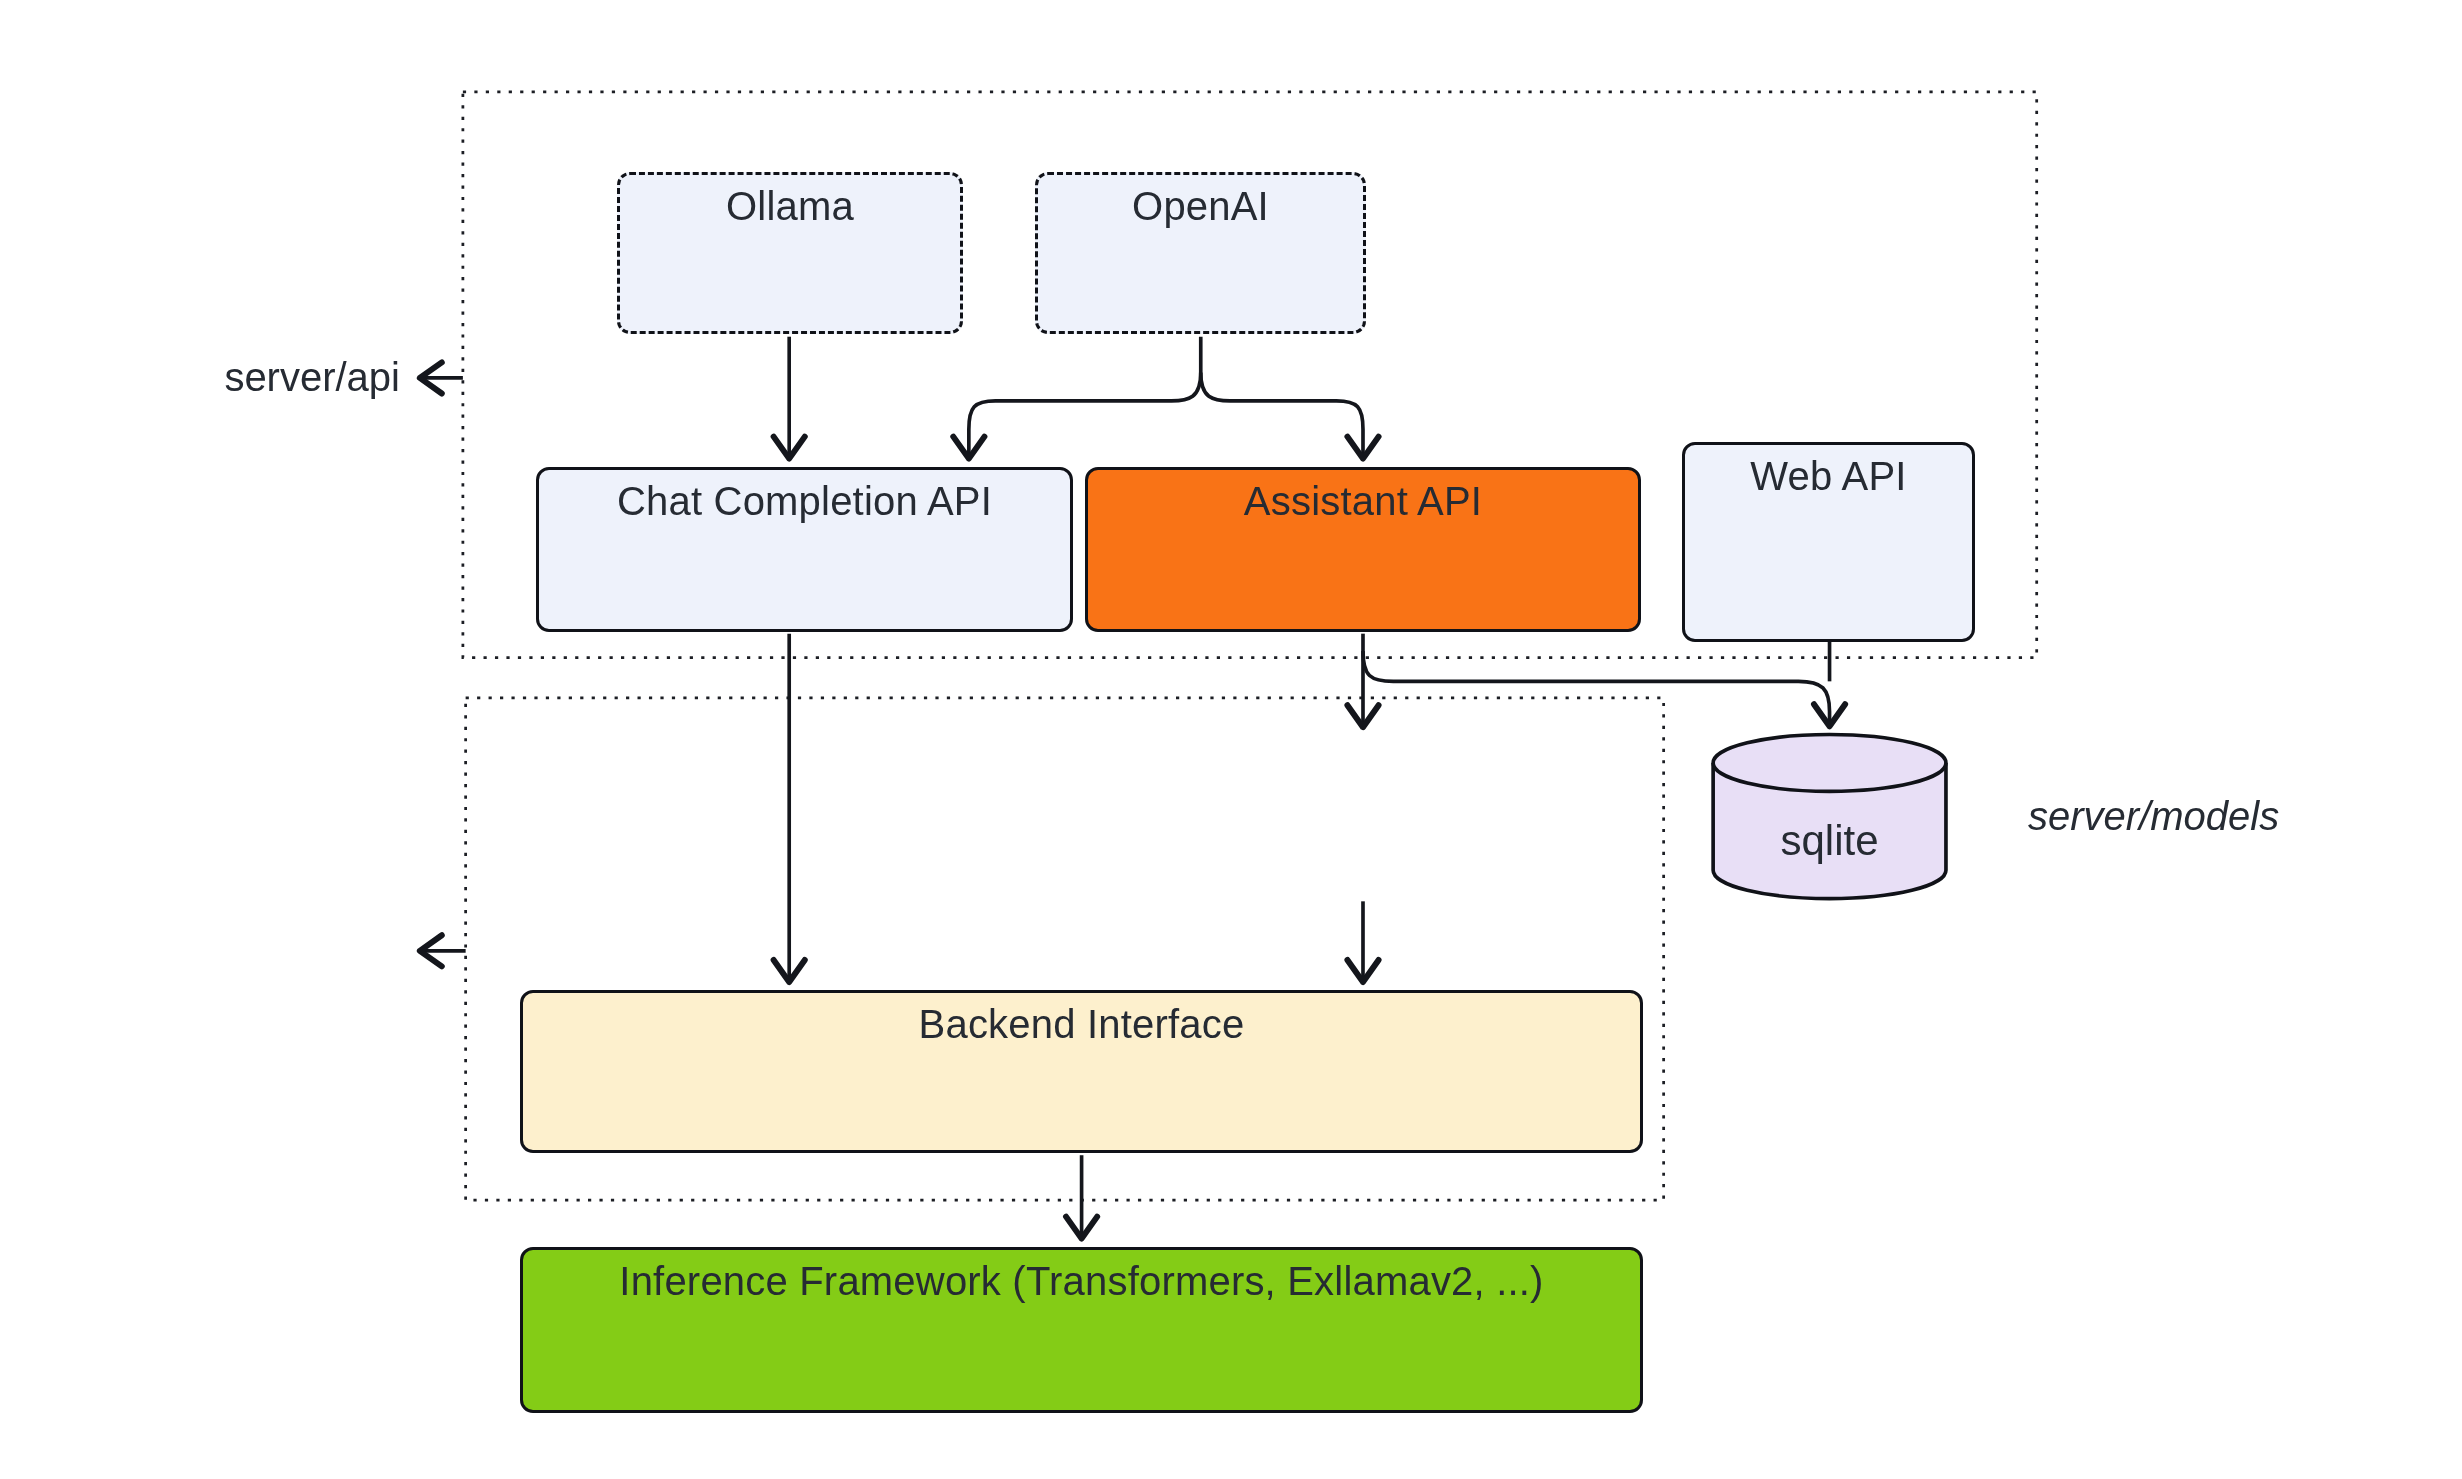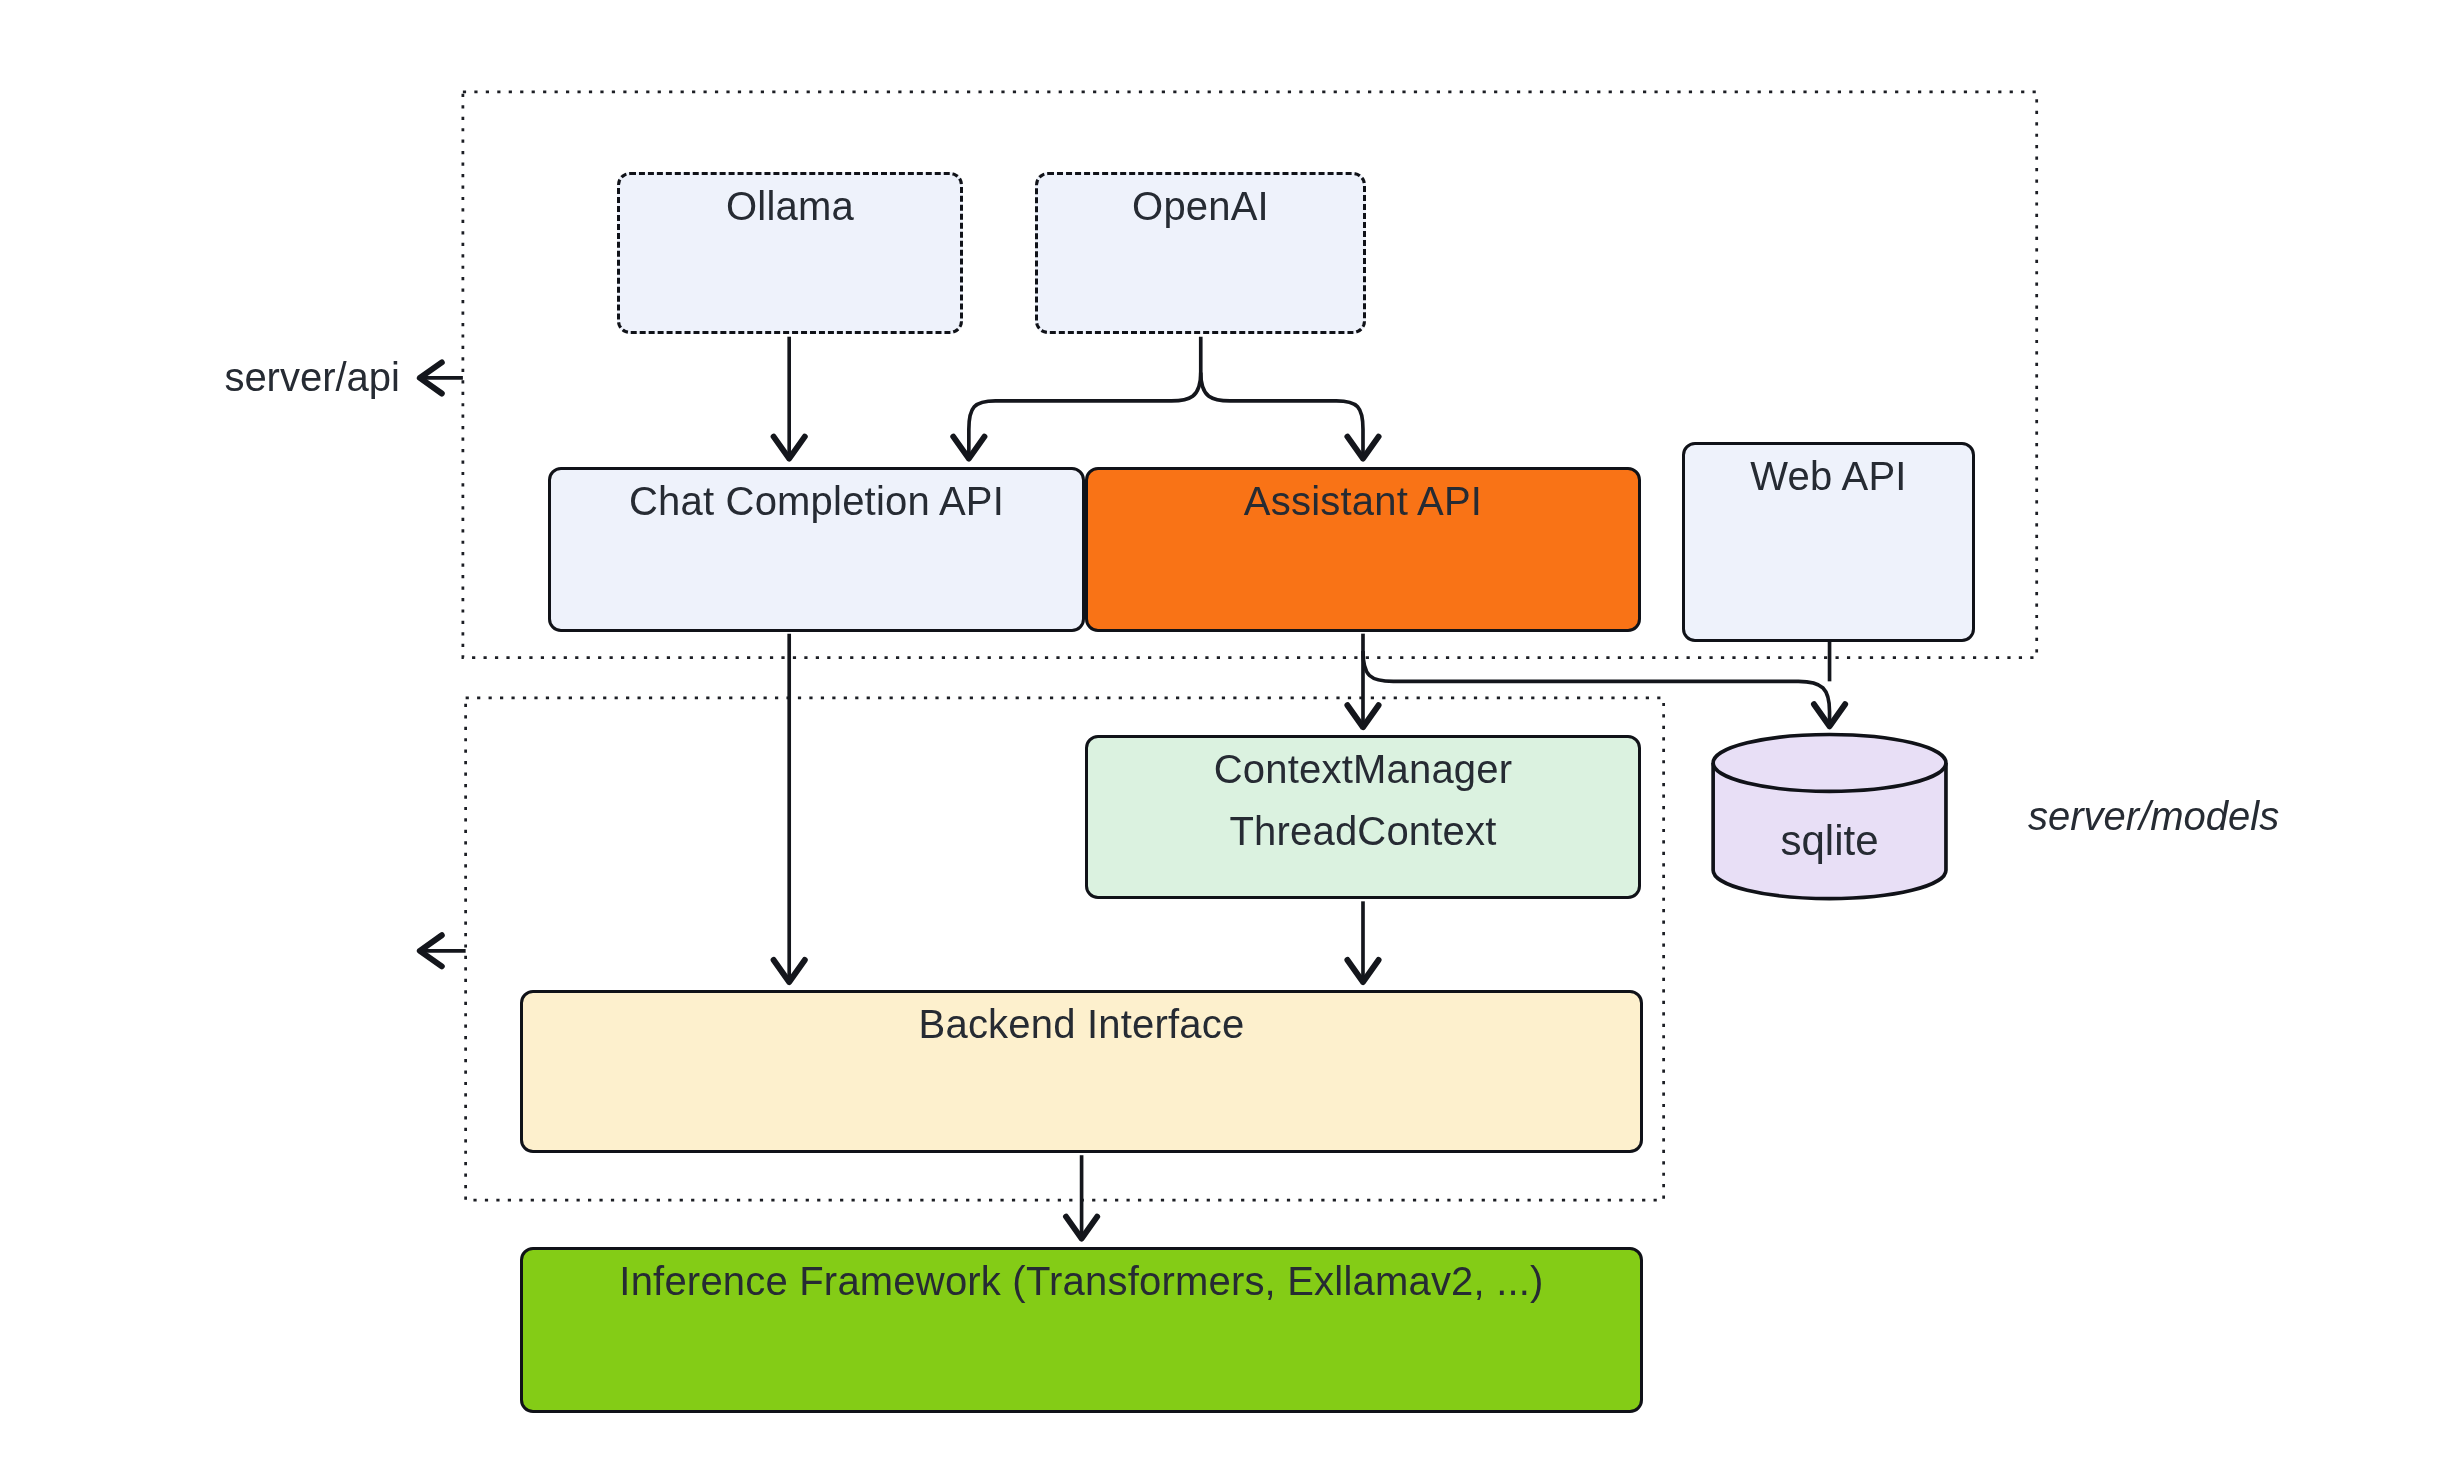--- a/index.html
+++ b/index.html
@@ -91,36 +91,32 @@
   </svg>
 
   <div class="node dashed" style="left:617px; top:172px; width:346px; height:162px; background:#eef2fb;">
     <span>Ollama</span>
   </div>
 
   <div class="node dashed" style="left:1035px; top:172px; width:331px; height:162px; background:#eef2fb;">
     <span>OpenAI</span>
   </div>
 
-  <div class="node" style="left:548px; top:467px; width:537px; height:165px; background:#eef2fb;">
+  <div class="node" style="left:536px; top:467px; width:537px; height:165px; background:#eef2fb;">
     <span>Chat Completion API</span>
   </div>
 
   <div class="node" style="left:1085px; top:467px; width:556px; height:165px; background:#f97316;">
     <span>Assistant API</span>
   </div>
 
   <div class="node" style="left:1682px; top:442px; width:293px; height:200px; background:#eef2fb;">
     <span>Web API</span>
   </div>
 
-  <div class="node" style="left:1085px; top:735px; width:556px; height:164px; background:#dbf2e0;">
-    <span>ContextManager</span>
-    <span>ThreadContext</span>
-  </div>
 
   <div class="node" style="left:520px; top:990px; width:1123px; height:163px; background:#fdf0cd;">
     <span>Backend Interface</span>
   </div>
 
   <div class="node" style="left:520px; top:1247px; width:1123px; height:166px; background:#84cc16;">
     <span>Inference Framework (Transformers, Exllamav2, ...)</span>
   </div>
 
   <div class="cyl-label" style="left:1713px; top:813px; width:233px;">sqlite</div>

